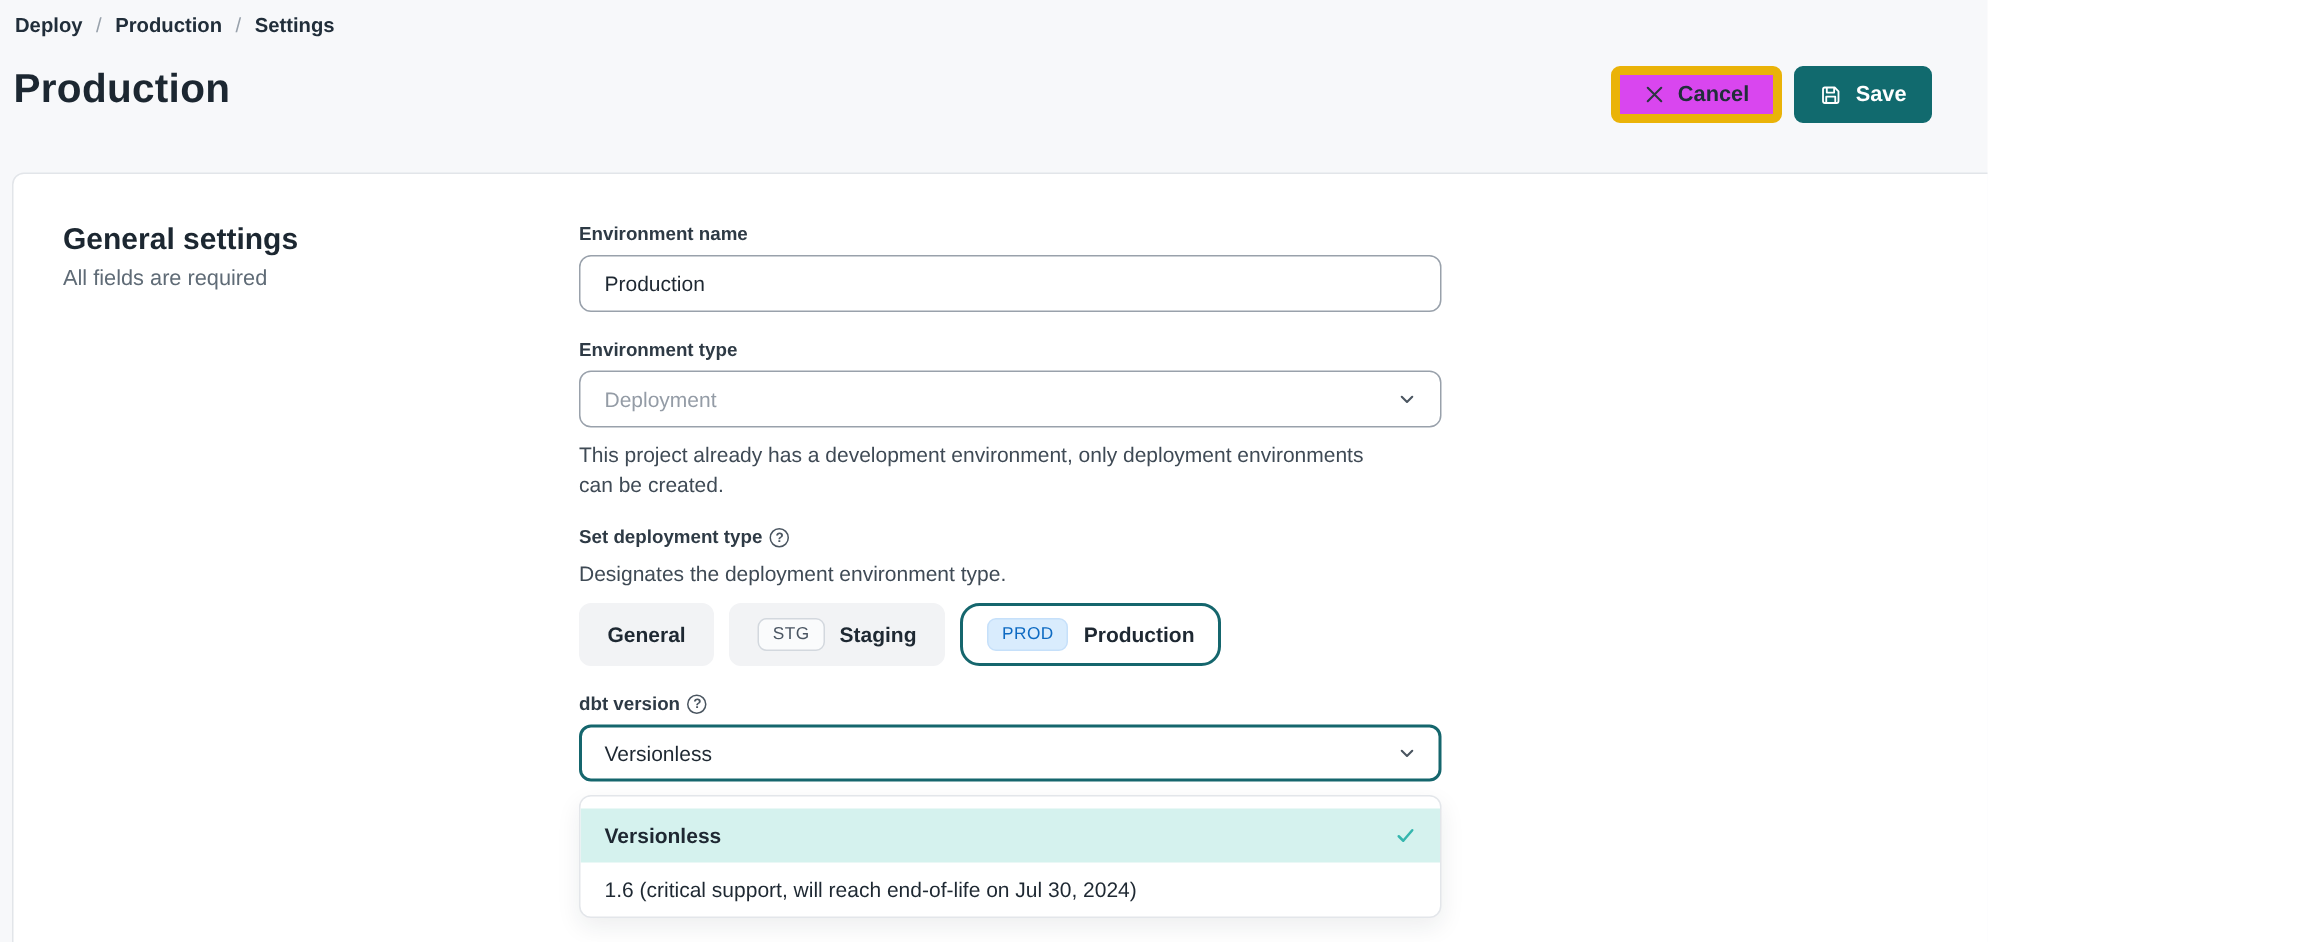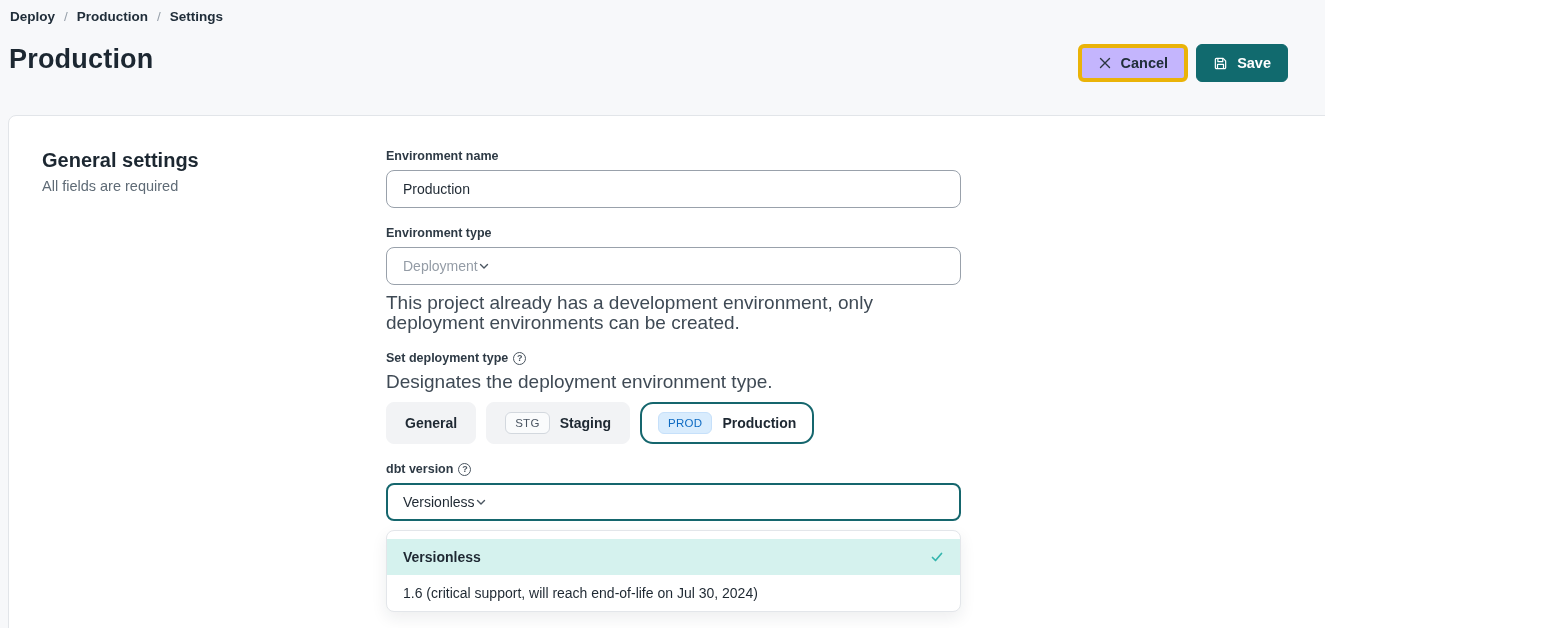--- a/index.html
+++ b/index.html
@@ -30,21 +30,21 @@
   .header-actions {
     position: absolute; top: 44px; right: 37px;
     display: flex; gap: 8px;
   }
   .btn {
     display: inline-flex; align-items: center; gap: 9px;
     height: 38px; padding: 0 16px;
     border-radius: 6px; font-size: 14.5px; font-weight: 600;
     cursor: pointer; font-family: inherit;
   }
-  .btn-cancel { background: #c4b5fd; border: 4px solid #eab308; color: #212e3a; }
+  .btn-cancel { background: #d946ef; border: 6px solid #eab308; color: #212e3a; }
   .btn-save  { background: #116a6e; border: 1px solid #116a6e; color: #ffffff; text-align: right; }
 
   
   .card {
     position: absolute; left: 8px; top: 115px;
     width: 1502px; height: 640px;
     background: #ffffff;
     border: 1px solid #e2e5e9;
     border-radius: 8px;
   }
@@ -70,26 +70,26 @@
   .text-input, .select {
     width: 100%; height: 38px;
     border: 1px solid #99a1ab; border-radius: 8px;
     background: #fff;
     padding: 0 16px;
     font-size: 14px; color: #1e2832;
     display: flex; align-items: center;
     font-family: inherit;
   }
   .text-input { outline: none; }
-  .select { justify-content: flex-start; cursor: pointer; }
+  .select { justify-content: space-between; cursor: pointer; }
   .select.disabled { color: #949ca6; cursor: default; }
   .select.focused { border: 2px solid #15666d; padding: 0 15px; }
 
   .helper-text {
-    margin-top: 8px; font-size: 19px; line-height: 20px;
+    margin-top: 8px; font-size: 14px; line-height: 20px;
     color: #3f4a55; max-width: 545px;
   }
   .helper-tight { margin-top: 0; margin-bottom: 10px; }
 
   
   .type-row { display: flex; gap: 10px; margin-bottom: 17px; }
   .type-btn {
     display: inline-flex; align-items: center; gap: 10px;
     height: 42px; padding: 0 18px;
     background: #f2f3f5; border: 1px solid #f2f3f5; border-radius: 8px;

